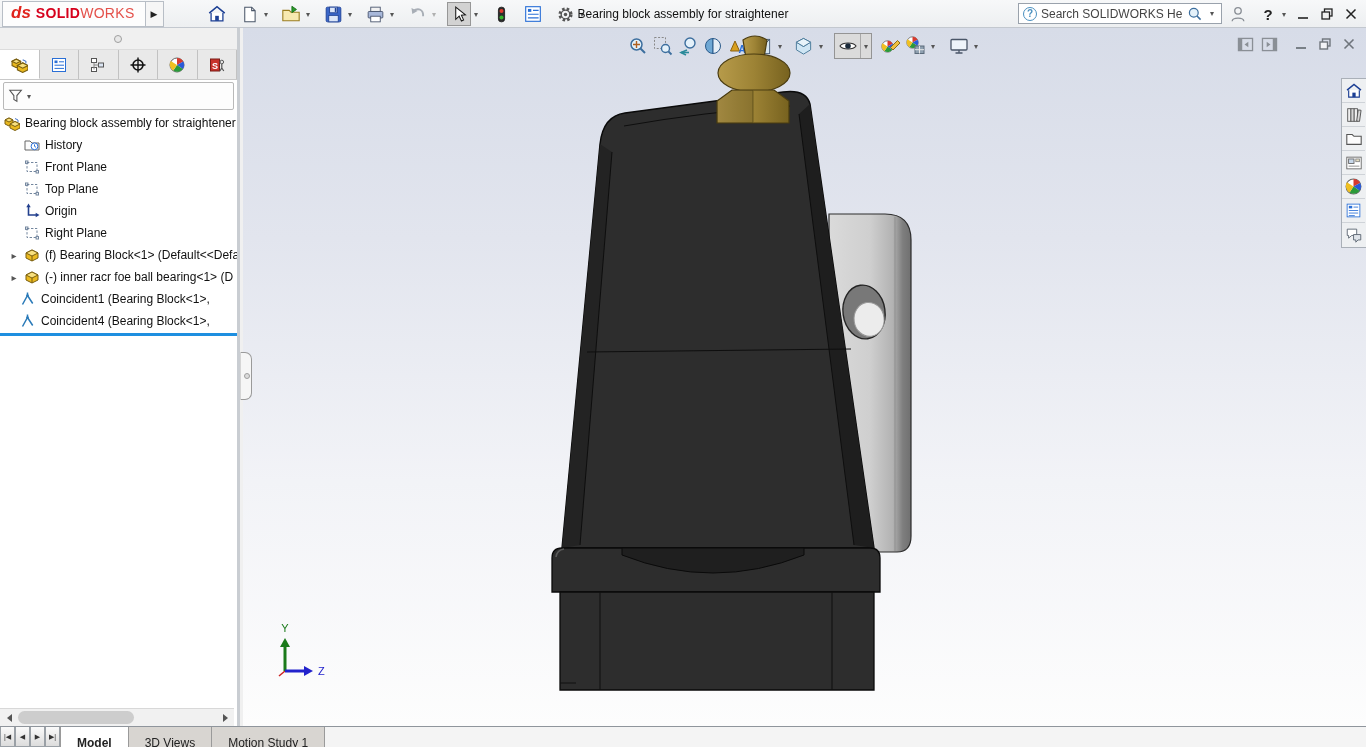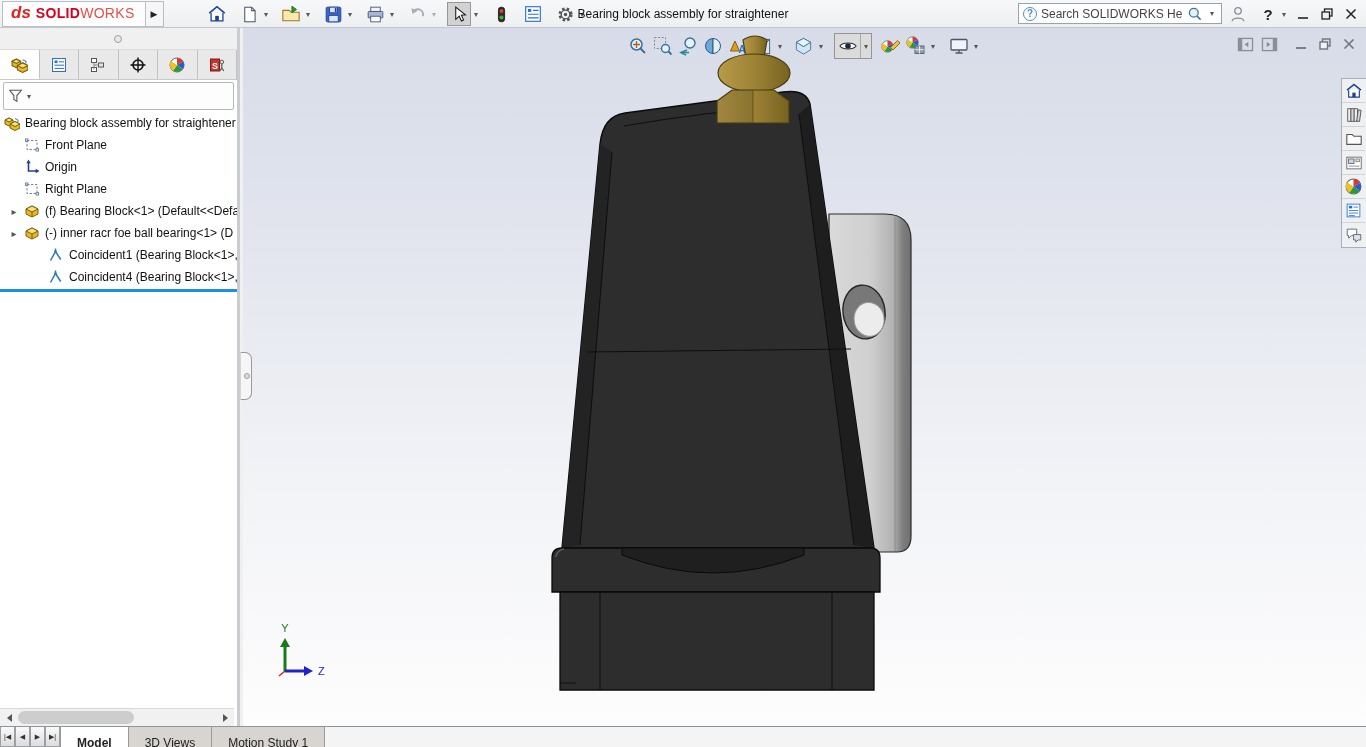--- a/index.html
+++ b/index.html
@@ -42,21 +42,21 @@
 .fm-tab.active{background:#fff;border-bottom:1px solid #fff}
 .filter-row{height:28px;margin:2px 3px;border:1px solid #b9b9b9;border-radius:2px;display:flex;align-items:center;padding:0 4px;background:#fdfdfd}
 .tree{position:relative}
 .trow{height:22px;display:flex;align-items:center;white-space:nowrap;overflow:hidden}
 .trow .lbl{margin-left:5px;font-size:12px;color:#111}
 .exp{width:20px;flex:none;display:flex;align-items:center;justify-content:center;color:#555}
 .exp.c::before{content:"\25B8";font-size:10px}
 .exp.e::before{content:"\25BE";font-size:10px;color:#222}
 .pad0{padding-left:4px}
 .pad1{padding-left:4px}
-.pad2{padding-left:28px}
+.pad2{}
 .ic16{width:16px;height:16px;flex:none}
 .rollback{height:3px;background:#1e8fe0;margin-top:1px}
 .hscroll{position:absolute;left:0;right:3px;bottom:0;height:18px;background:#f1f1f1;border-top:1px solid #d8d8d8}
 .hs-arrow{position:absolute;top:3px;width:12px;height:12px;display:flex;align-items:center;justify-content:center}
 .hs-arrow.l{left:3px}.hs-arrow.r{right:3px}
 .tri-l{width:0;height:0;border-top:4px solid transparent;border-bottom:4px solid transparent;border-right:5px solid #555}
 .tri-r{width:0;height:0;border-top:4px solid transparent;border-bottom:4px solid transparent;border-left:5px solid #555}
 .hs-thumb{position:absolute;left:18px;top:2px;width:116px;height:13px;background:#cdcdcd;border-radius:7px}
 .pane-grip{position:absolute;left:240px;top:352px;width:12px;height:48px;background:#f6f6f6;border:1px solid #9a9a9a;border-left:1px solid #d5d5d5;border-radius:0 7px 7px 0;z-index:25}
 .pane-grip i{position:absolute;left:3px;top:20px;width:6px;height:6px;border-radius:50%;background:#dcdcdc;border:1px solid #9f9f9f}
@@ -500,23 +500,37 @@
     <div class="tree">
       <div class="trow pad0">
         <svg class="ic16" viewBox="0 0 16 16">
             <use href="#i-asm"></use>
           </svg>
         <span class="lbl">Bearing block assembly for straightener</span>
       </div>
       <div class="trow pad1">
         <span class="exp"></span>
         <svg class="ic16" viewBox="0 0 16 16">
+            <use href="#i-hist"></use>
+          </svg>
+        <span class="lbl">History</span>
+      </div>
+      <div class="trow pad1">
+        <span class="exp"></span>
+        <svg class="ic16" viewBox="0 0 16 16">
             <use href="#i-plane"></use>
           </svg>
         <span class="lbl">Front Plane</span>
+      </div>
+      <div class="trow pad1">
+        <span class="exp"></span>
+        <svg class="ic16" viewBox="0 0 16 16">
+            <use href="#i-plane"></use>
+          </svg>
+        <span class="lbl">Top Plane</span>
       </div>
       <div class="trow pad1">
         <span class="exp"></span>
         <svg class="ic16" viewBox="0 0 16 16">
             <use href="#i-origin"></use>
           </svg>
         <span class="lbl">Origin</span>
       </div>
       <div class="trow pad1">
         <span class="exp"></span>

